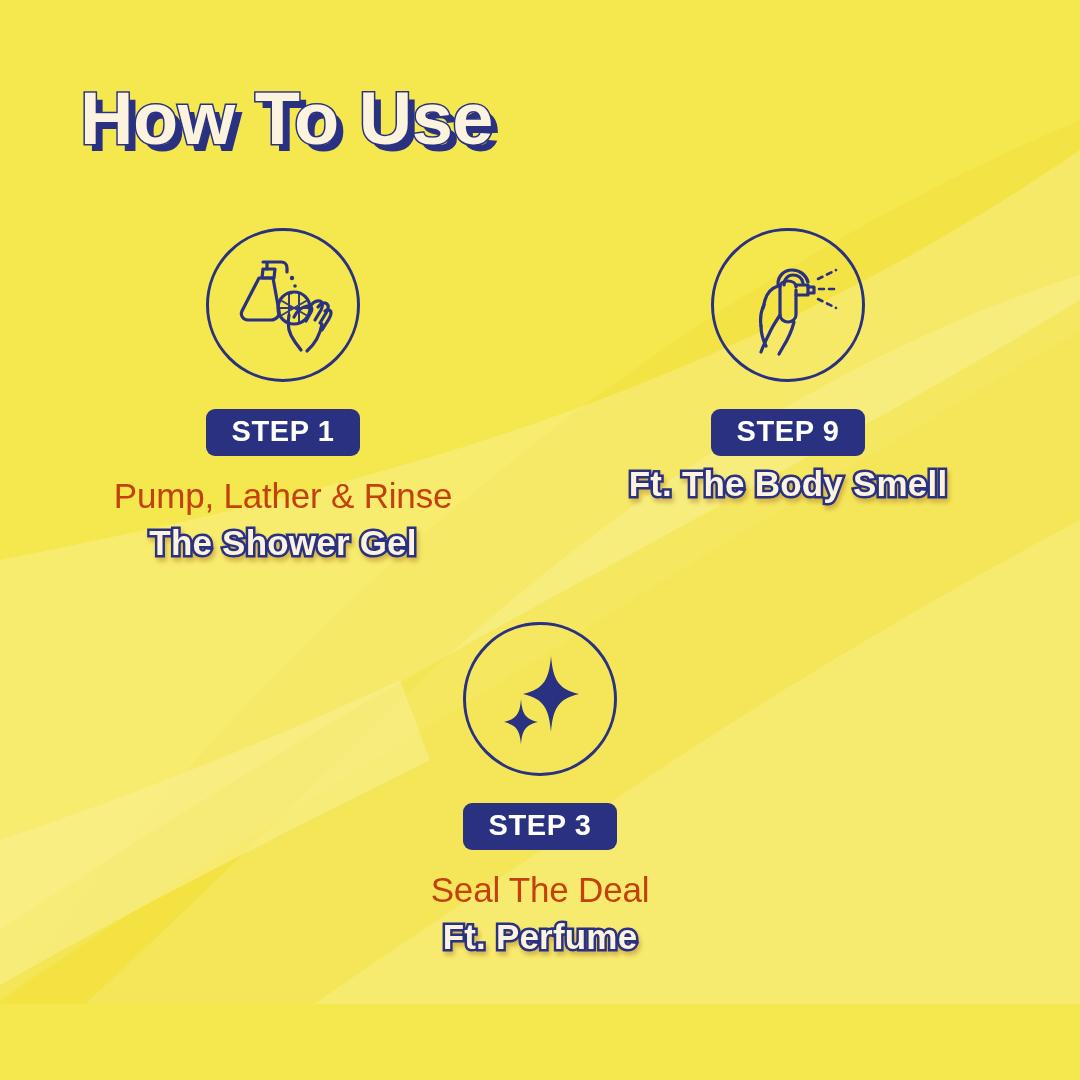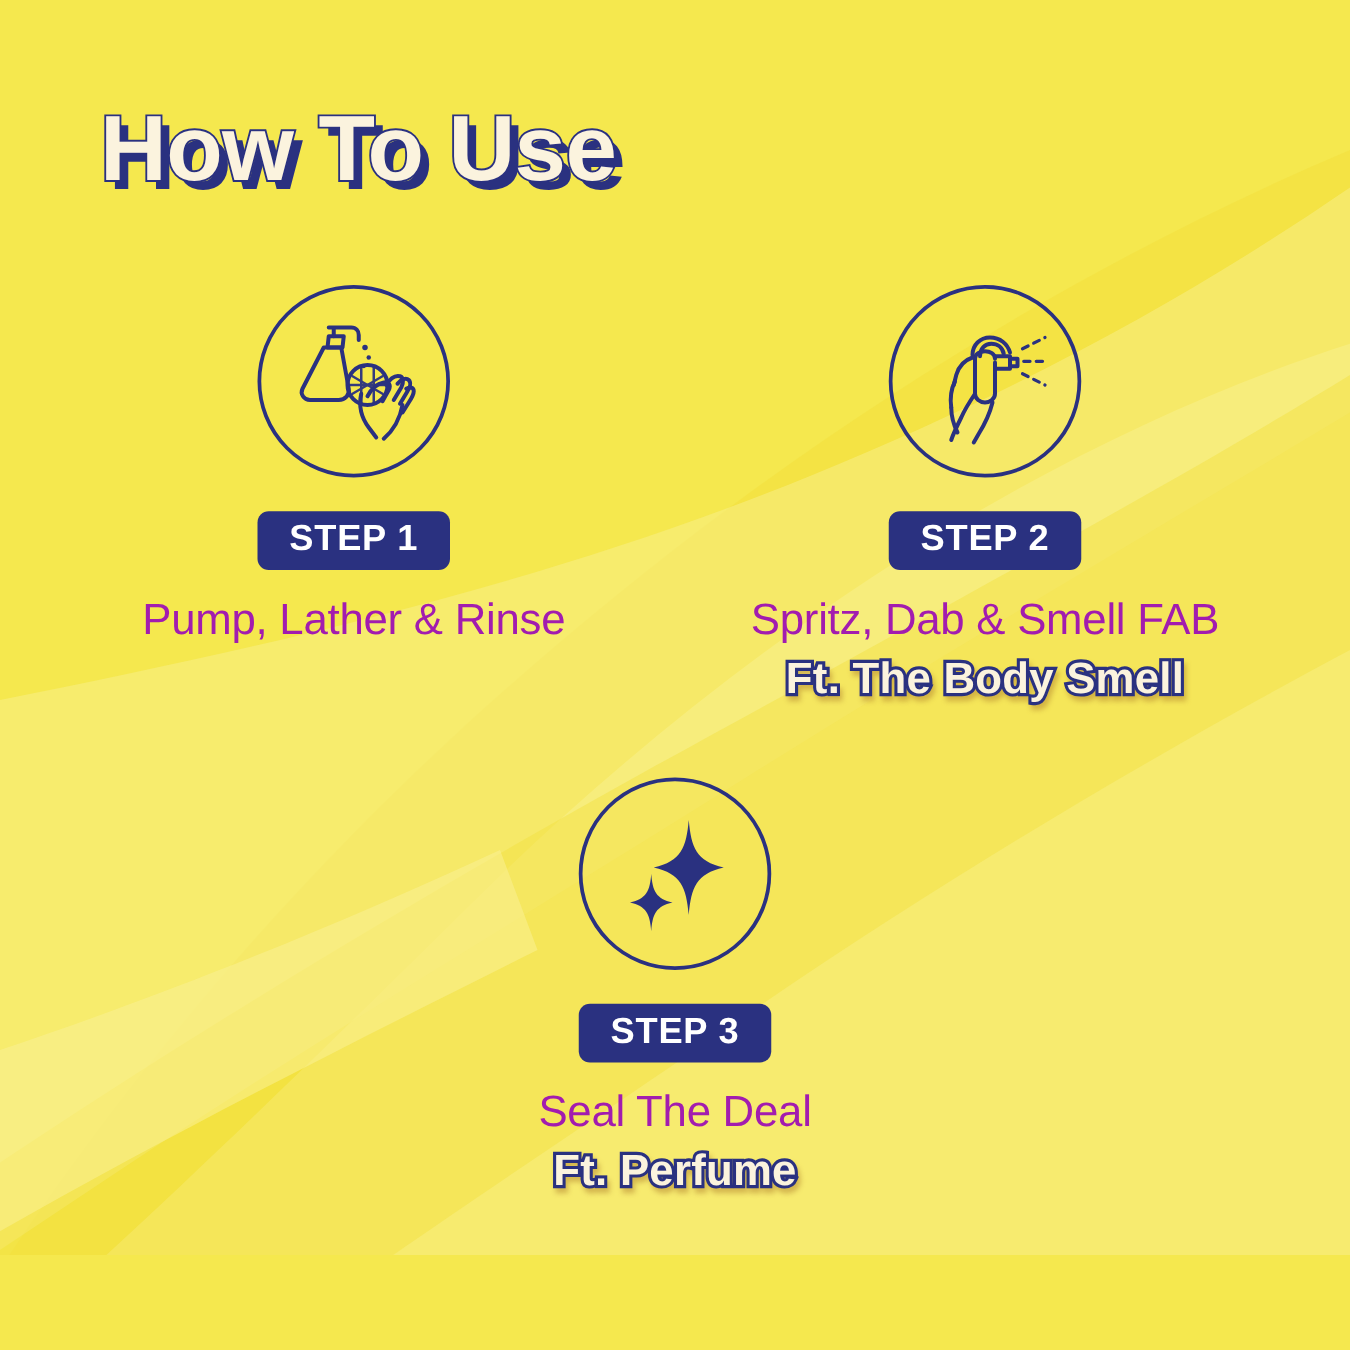--- a/index.html
+++ b/index.html
@@ -79,21 +79,21 @@
     letter-spacing: 0.6px;
     padding: 8px 25px 10px 25px;
     border-radius: 9px;
     line-height: 1;
   }
 
   .line-main {
     margin-top: 22px;
     font-size: 35px;
     font-weight: normal;
-    color: #a21caf;
+    color: #c2410c;
     letter-spacing: -0.2px;
     line-height: 1.05;
     white-space: nowrap;
   }
 
   .line-sub {
     margin-top: 9px;
     font-size: 35px;
     font-weight: bold;
     color: #fbf3de;
@@ -148,20 +148,21 @@
         <path d="M71 72 C74 66 79 62 84 61 C88 60 90 63 88 67 L83 76"></path>
         <path d="M86 63 C89 58 93 55 97 56 C100 57 100 61 98 65 L92 75"></path>
         <path d="M95 62 C98 58 102 57 104 59 C106 61 105 65 103 68 L97 78"></path>
         <path d="M102 66 C105 64 108 65 108 68 C108 71 106 74 104 77 L99 85"></path>
         <path d="M66 70 C64 79 66 89 72 97 L78 105"></path>
         <path d="M99 79 C97 90 92 99 84 106"></path>
       </svg>
     </div>
     <div class="badge">STEP 1</div>
     <div class="line-main">Pump, Lather &amp; Rinse</div>
+    <div class="line-sub">The Shower Gel</div>
   </div>
 
   <div class="step step-2">
     <div class="icon-circle">
       <svg width="120" height="120" viewBox="0 0 120 120" fill="none" stroke="#2a3180" stroke-width="3.2" stroke-linecap="round" stroke-linejoin="round">
 
         <path d="M52 42 L52 70 C52 74 56 77 60 77 C64 77 68 74 68 70 L68 45"></path>
 
         <path d="M52 42 C52 38 56 36 60 36 C64 36 68 38 68 42"></path>
 
@@ -178,22 +179,21 @@
         </g>
 
         <path d="M50 41 C44 43 39 48 37 55 L35 63"></path>
         <path d="M36 60 C33 66 32 74 33 81"></path>
 
         <path d="M52 70 C48 76 44 82 41 89 C38 95 35 101 33 107"></path>
         <path d="M66 77 C64 85 60 94 55 102 L51 109"></path>
         <path d="M33 81 C33 88 35 95 38 101"></path>
       </svg>
     </div>
-    <div class="badge">STEP 2</div>
-    <div class="line-main">Spritz, Dab &amp; Smell FAB</div>
+    <div class="badge">STEP 9</div>
     <div class="line-sub">Ft. The Body Smell</div>
   </div>
 
   <div class="step step-3">
     <div class="icon-circle">
       <svg width="110" height="110" viewBox="0 0 110 110" fill="#2a3180" stroke="none">
 
         <path d="M66 12 C68 34 72 45 94 50 C72 55 68 66 66 88 C64 66 60 55 38 50 C60 45 64 34 66 12 Z"></path>
 
         <path d="M36 55 C37 69 40 75 53 78 C40 81 37 87 36 101 C35 87 32 81 19 78 C32 75 35 69 36 55 Z"></path>

